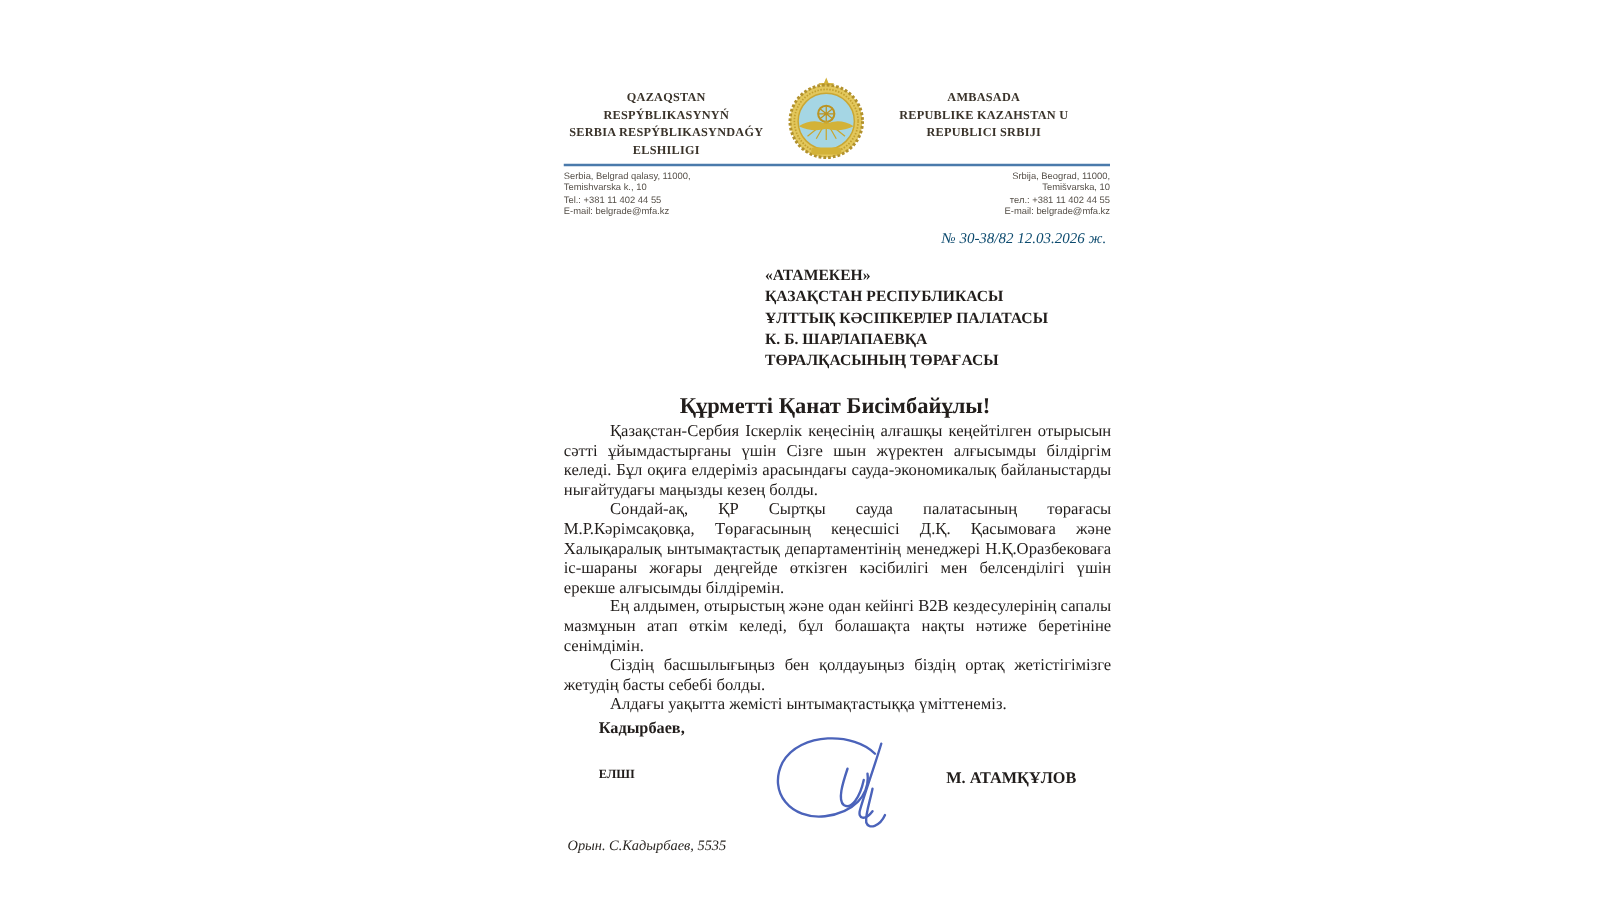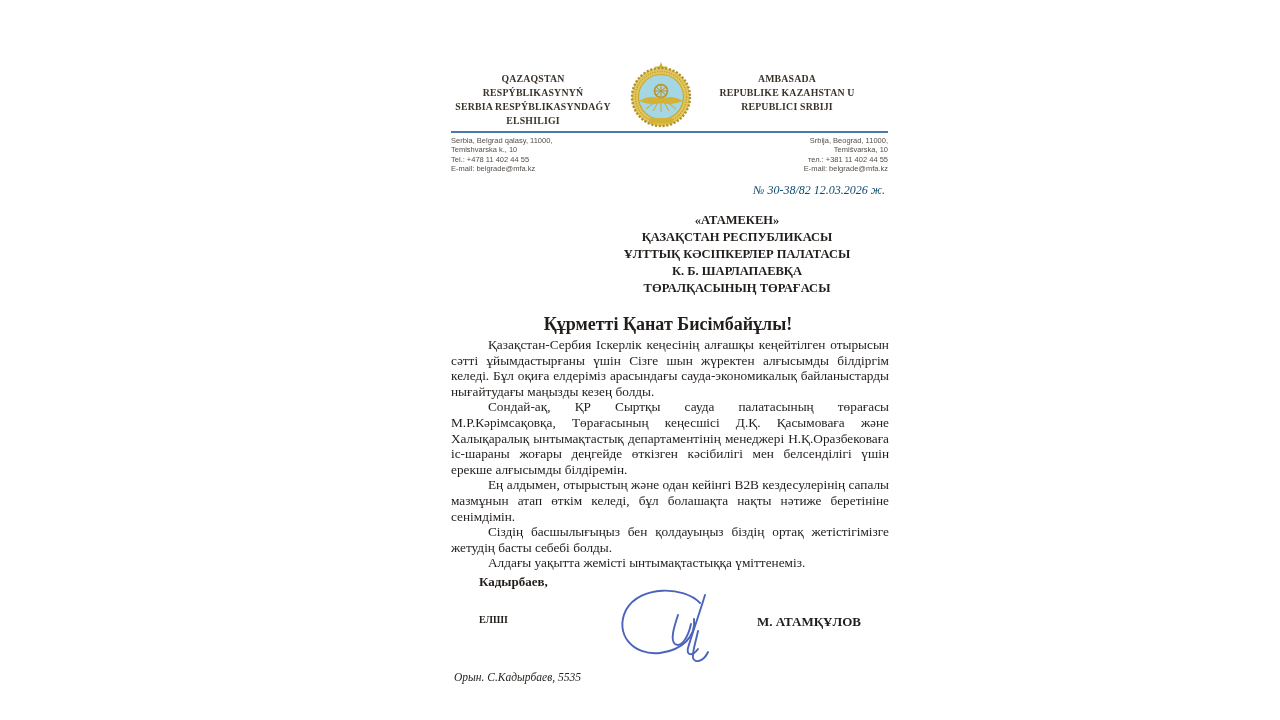--- a/index.html
+++ b/index.html
@@ -22,21 +22,21 @@
   .divider { position:absolute; top:103px; left:7px; width:437px; height:2px; background:#4a7aab; }
 
   
   .addr { position:absolute; top:108px; font-family:"Liberation Sans","DejaVu Sans",sans-serif;
           font-size:7.5px; line-height:9.3px; color:#554f48; }
   .addr-left  { left:7px; text-align:left; }
   .addr-right { right:4px; text-align:right; }
 
   .ref { position:absolute; top:155px; right:7px; font-style:italic; font-size:12px; color:#0c4a6e; }
 
-  .recipient { position:absolute; top:184px; left:168px; width:250px; text-align:center;
+  .recipient { position:absolute; top:184px; left:168px; width:250px; 
                font-weight:bold; font-size:12.5px; line-height:17px; color:#211d1b; }
 
   .salutation { position:absolute; top:286px; left:0; width:100%; text-align:center;
                 font-weight:bold; font-size:18px; }
 
   .letter-body { position:absolute; top:309px; left:7px; width:438px;
                  font-size:13.3px; line-height:15.6px; text-align:justify; }
   .letter-body p { margin:0; text-indent:37px; }
 
   .closing   { position:absolute; top:546px; left:35px;  font-weight:bold; font-size:13px; }
@@ -83,21 +83,21 @@
       <div>AMBASADA</div>
       <div>REPUBLIKE KAZAHSTAN U</div>
       <div>REPUBLICI SRBIJI</div>
     </div>
 
     <div class="divider"></div>
 
     <div class="addr addr-left">
       <div>Serbia, Belgrad qalasy, 11000,</div>
       <div>Temishvarska k., 10</div>
-      <div>Tel.: +478 11 402 44 55</div>
+      <div>Tel.: +381 11 402 44 55</div>
       <div>E-mail: belgrade@mfa.kz</div>
     </div>
     <div class="addr addr-right">
       <div>Srbija, Beograd, 11000,</div>
       <div>Temišvarska, 10</div>
       <div>тел.: +381 11 402 44 55</div>
       <div>E-mail: belgrade@mfa.kz</div>
     </div>
 
     <div class="ref">№ 30-38/82 12.03.2026 ж.</div>

